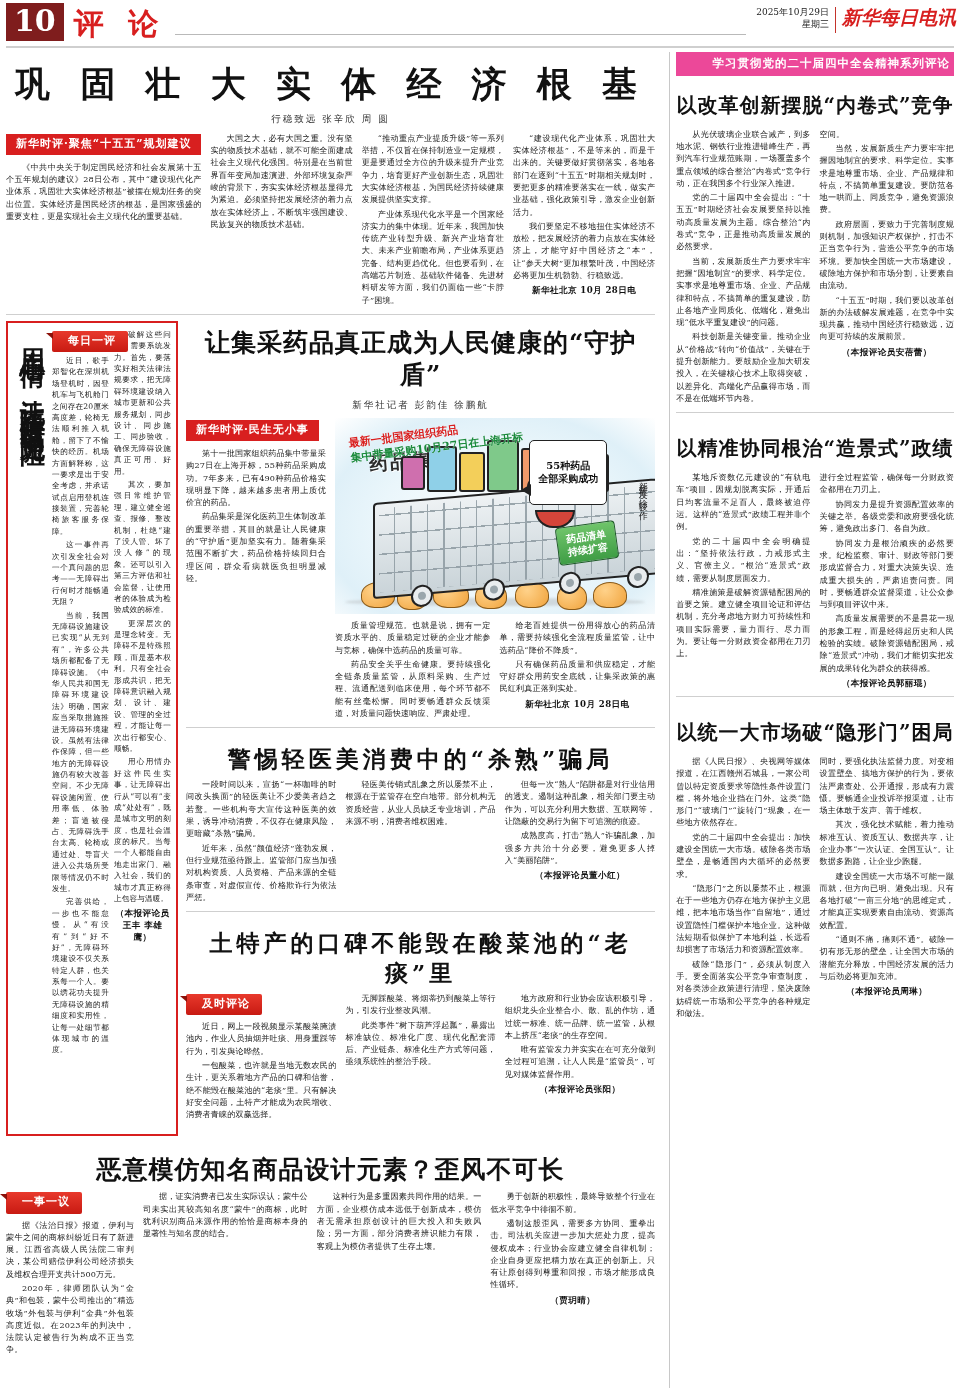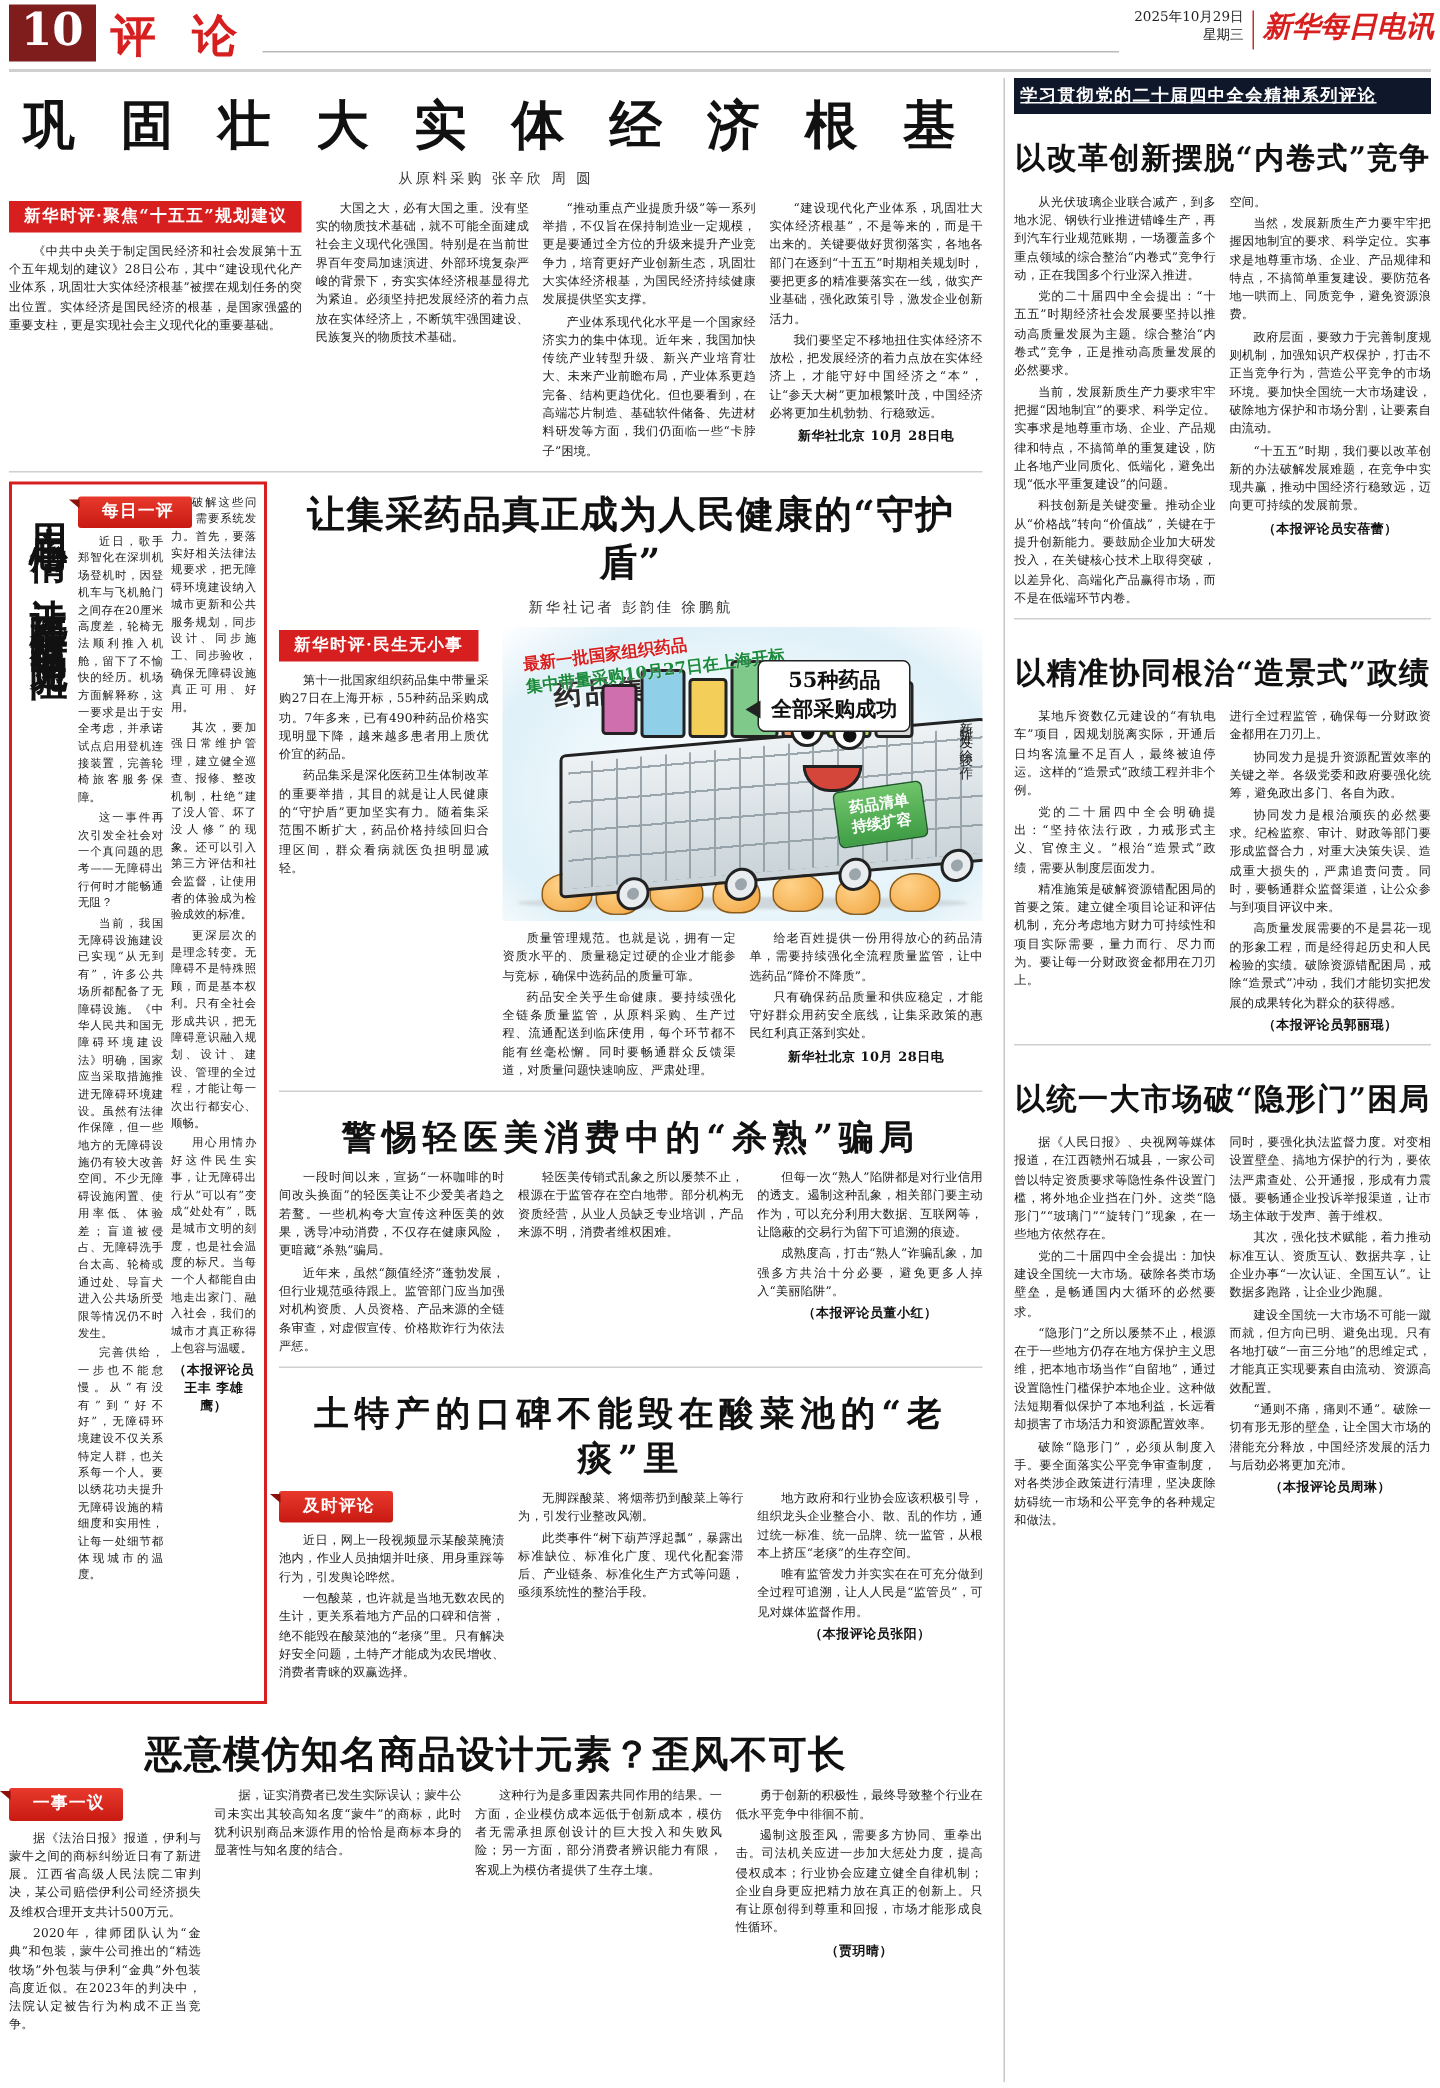--- a/index.html
+++ b/index.html
@@ -73,23 +73,23 @@
     background: linear-gradient(180deg,#e8392c 0%, #c81a12 100%);
     color: #fff; font-size: 11px; font-weight: bold; letter-spacing: 1px;
     padding: 4px 12px 5px 16px; line-height: 1.1; white-space: nowrap;
     border-radius: 2px;
   }
   .tag-ribbon::before {
     content: ""; position: absolute; left: -6px; top: 2px;
     border-left: 7px solid transparent; border-top: 6px solid #8c1109;
   }
   .banner-red {
-    background: #0f172a; color: #fff; text-align: left;
+    background: #ec4899; color: #fff; text-align: right;
     font-size: 11.5px; font-weight: bold; letter-spacing: 1px;
-    padding: 5px 4px 6px 4px; line-height: 1.1; text-decoration: underline;
+    padding: 5px 4px 6px 4px; line-height: 1.1;
   }
 
   
   .cols { display: flex; gap: 9px; }
   .col { flex: 1; }
   .ptxt {
     font-size: 8.1px; line-height: 1.52; text-align: justify;
     text-indent: 16px; color: #1a1a1a; letter-spacing: 0.15px;
     margin-bottom: 2px;
     font-family: "DejaVu Serif", "Liberation Serif", serif;
@@ -120,21 +120,21 @@
   }
   .illo-title {
     position: absolute; top: 4px; left: 14px; width: 240px;
     color: #d81f1f; font-size: 11px; font-weight: bold; line-height: 1.35;
     transform: rotate(-7deg); text-shadow: 0 0 1px #fff; z-index: 6;
   }
   .illo-title .g { color: #1a8a3c; }
   .bubble {
     position: absolute; right: 48px; top: 22px; z-index: 7;
     background: #fff; border: 1.6px solid #222; border-radius: 5px;
-    padding: 4px 8px; font-size: 14px; font-weight: bold; line-height: 1.35;
+    padding: 18px 8px; font-size: 10px; font-weight: bold; line-height: 1.35;
     text-align: center; color: #111;
   }
   .bubble::after {
     content:""; position:absolute; left:-9px; bottom:8px;
     border-top: 6px solid transparent; border-bottom: 6px solid transparent;
     border-right: 10px solid #222;
   }
   .sign-green {
     position: absolute; right: 38px; top: 106px; z-index: 7;
     background: linear-gradient(180deg,#6fc46a,#3f9d45);
@@ -207,21 +207,21 @@
     </div>
   </div>
   <div class="top-rule"></div>
 
   <div class="body-grid">
 
     <div class="left-zone">
 
       <div>
         <div class="hl-main">巩 固 壮 大 实 体 经 济 根 基</div>
-        <div class="byline">从原料采购 张辛欣 周 圆</div>
+        <div class="byline">行稳致远 张辛欣 周 圆</div>
         <div class="cols">
           <div class="col">
             <div class="tag-red">新华时评·聚焦“十五五”规划建议</div>
             <div class="ptxt" style="margin-top:6px">《中共中央关于制定国民经济和社会发展第十五个五年规划的建议》28日公布，其中“建设现代化产业体系，巩固壮大实体经济根基”被摆在规划任务的突出位置。实体经济是国民经济的根基，是国家强盛的重要支柱，更是实现社会主义现代化的重要基础。</div>
           </div>
           <div class="col">
             <div class="ptxt">大国之大，必有大国之重。没有坚实的物质技术基础，就不可能全面建成社会主义现代化强国。特别是在当前世界百年变局加速演进、外部环境复杂严峻的背景下，夯实实体经济根基显得尤为紧迫。必须坚持把发展经济的着力点放在实体经济上，不断筑牢强国建设、民族复兴的物质技术基础。</div>
           </div>
           <div class="col">
             <div class="ptxt">“推动重点产业提质升级”等一系列举措，不仅旨在保持制造业一定规模，更是要通过全方位的升级来提升产业竞争力，培育更好产业创新生态，巩固壮大实体经济根基，为国民经济持续健康发展提供坚实支撑。</div>

